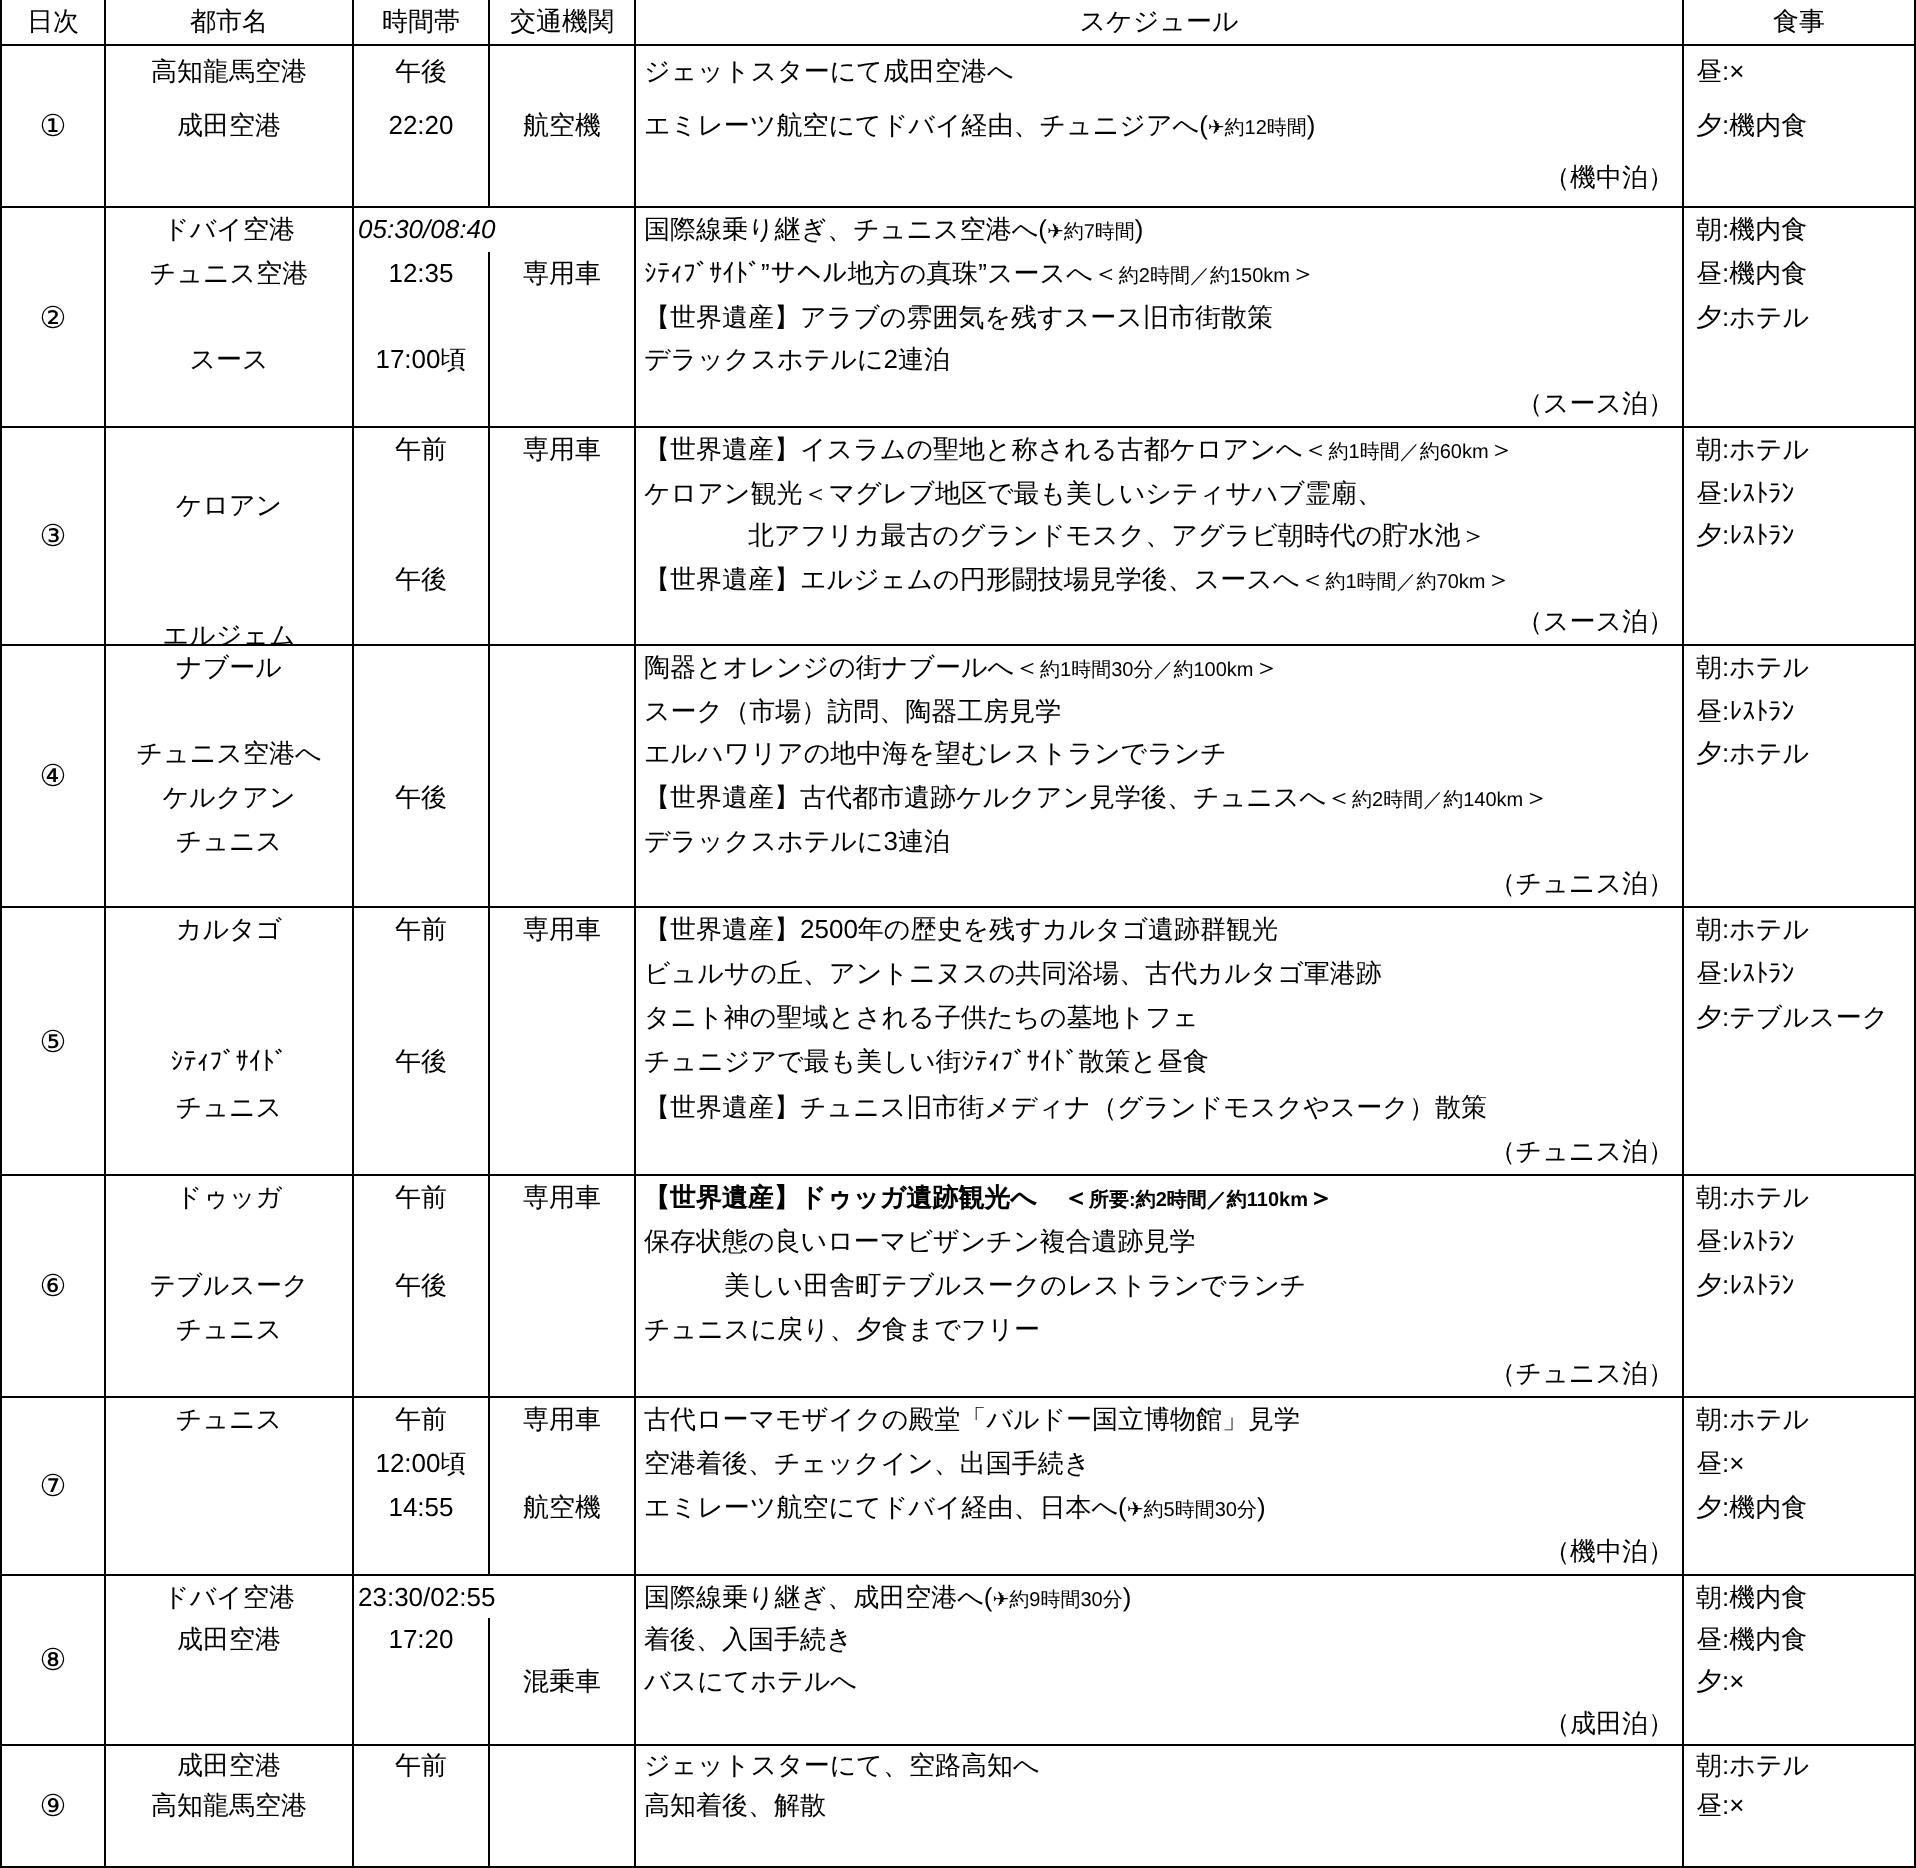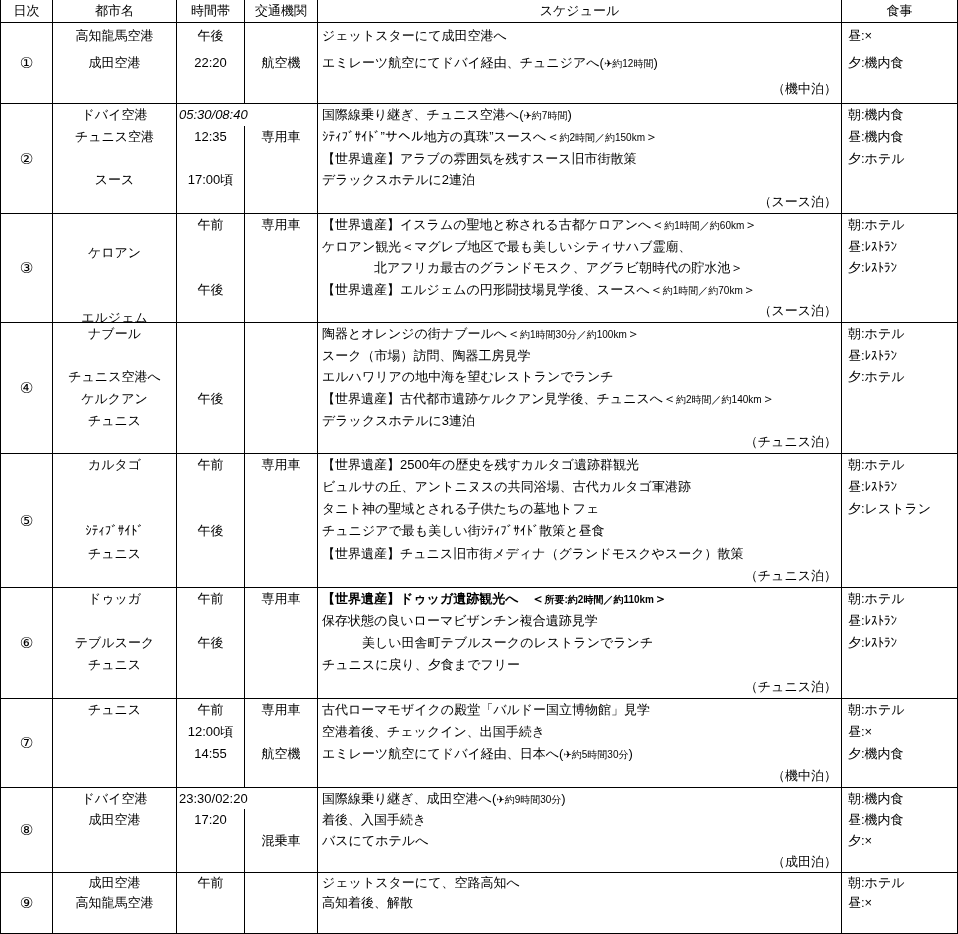--- a/index.html
+++ b/index.html
@@ -230,21 +230,21 @@
           <div class="ln sched" style="height: 22.17px; line-height: 22.17px;"><span>【世界遺産】2500年の歴史を残すカルタゴ遺跡群観光</span></div>
           <div class="ln sched" style="height: 22.17px; line-height: 22.17px;"><span>ビュルサの丘、アントニヌスの共同浴場、古代カルタゴ軍港跡</span></div>
           <div class="ln sched" style="height: 22.17px; line-height: 22.17px;"><span>タニト神の聖域とされる子供たちの墓地トフェ</span></div>
           <div class="ln sched" style="height: 22.17px; line-height: 22.17px;"><span>チュニジアで最も美しい街ｼﾃｨﾌﾞｻｲﾄﾞ散策と昼食</span></div>
           <div class="ln sched" style="height: 22.17px; line-height: 22.17px;"><span>【世界遺産】チュニス旧市街メディナ（グランドモスクやスーク）散策</span></div>
           <div class="ln sched rgt" style="height: 22.17px; line-height: 22.17px;"><span>（チュニス泊）</span></div>
         </div>
         <div class="cell c5">
           <div class="ln meal lft" style="height: 22.17px; line-height: 22.17px;">朝:ホテル</div>
           <div class="ln meal lft" style="height: 22.17px; line-height: 22.17px;">昼:ﾚｽﾄﾗﾝ</div>
-          <div class="ln meal lft" style="height: 22.17px; line-height: 22.17px;">夕:レストラン</div>
+          <div class="ln meal lft" style="height: 22.17px; line-height: 22.17px;">夕:テブルスーク</div>
           <div class="ln meal lft" style="height: 22.17px; line-height: 22.17px;"></div>
           <div class="ln meal lft" style="height: 22.17px; line-height: 22.17px;"></div>
           <div class="ln meal lft" style="height: 22.17px; line-height: 22.17px;"></div>
         </div>
       </div>
       <div class="row" style="height: 111px;">
         <div class="cell c0 day-cell">
           <div class="daynum">⑥</div>
         </div>
         <div class="cell c1">
@@ -322,21 +322,21 @@
         <div class="cell c0 day-cell">
           <div class="daynum">⑧</div>
         </div>
         <div class="cell c1">
           <div class="ln ctr" style="height: 21px; line-height: 21px;">ドバイ空港</div>
           <div class="ln ctr" style="height: 21px; line-height: 21px;">成田空港</div>
           <div class="ln ctr" style="height: 21px; line-height: 21px;"></div>
           <div class="ln ctr" style="height: 21px; line-height: 21px;"></div>
         </div>
         <div class="cell c2">
-          <div class="ln lft" style="height: 21px; line-height: 21px;"><span class="t-over">23:30/02:20</span></div>
+          <div class="ln lft" style="height: 21px; line-height: 21px;"><span class="t-over">23:30/02:55</span></div>
           <div class="ln ctr" style="height: 21px; line-height: 21px;">17:20</div>
           <div class="ln ctr" style="height: 21px; line-height: 21px;"></div>
           <div class="ln ctr" style="height: 21px; line-height: 21px;"></div>
         </div>
         <div class="cell c3">
           <div class="ln ctr" style="height: 21px; line-height: 21px;"></div>
           <div class="ln ctr" style="height: 21px; line-height: 21px;"></div>
           <div class="ln ctr" style="height: 21px; line-height: 21px;">混乗車</div>
           <div class="ln ctr" style="height: 21px; line-height: 21px;"></div>
         </div>

